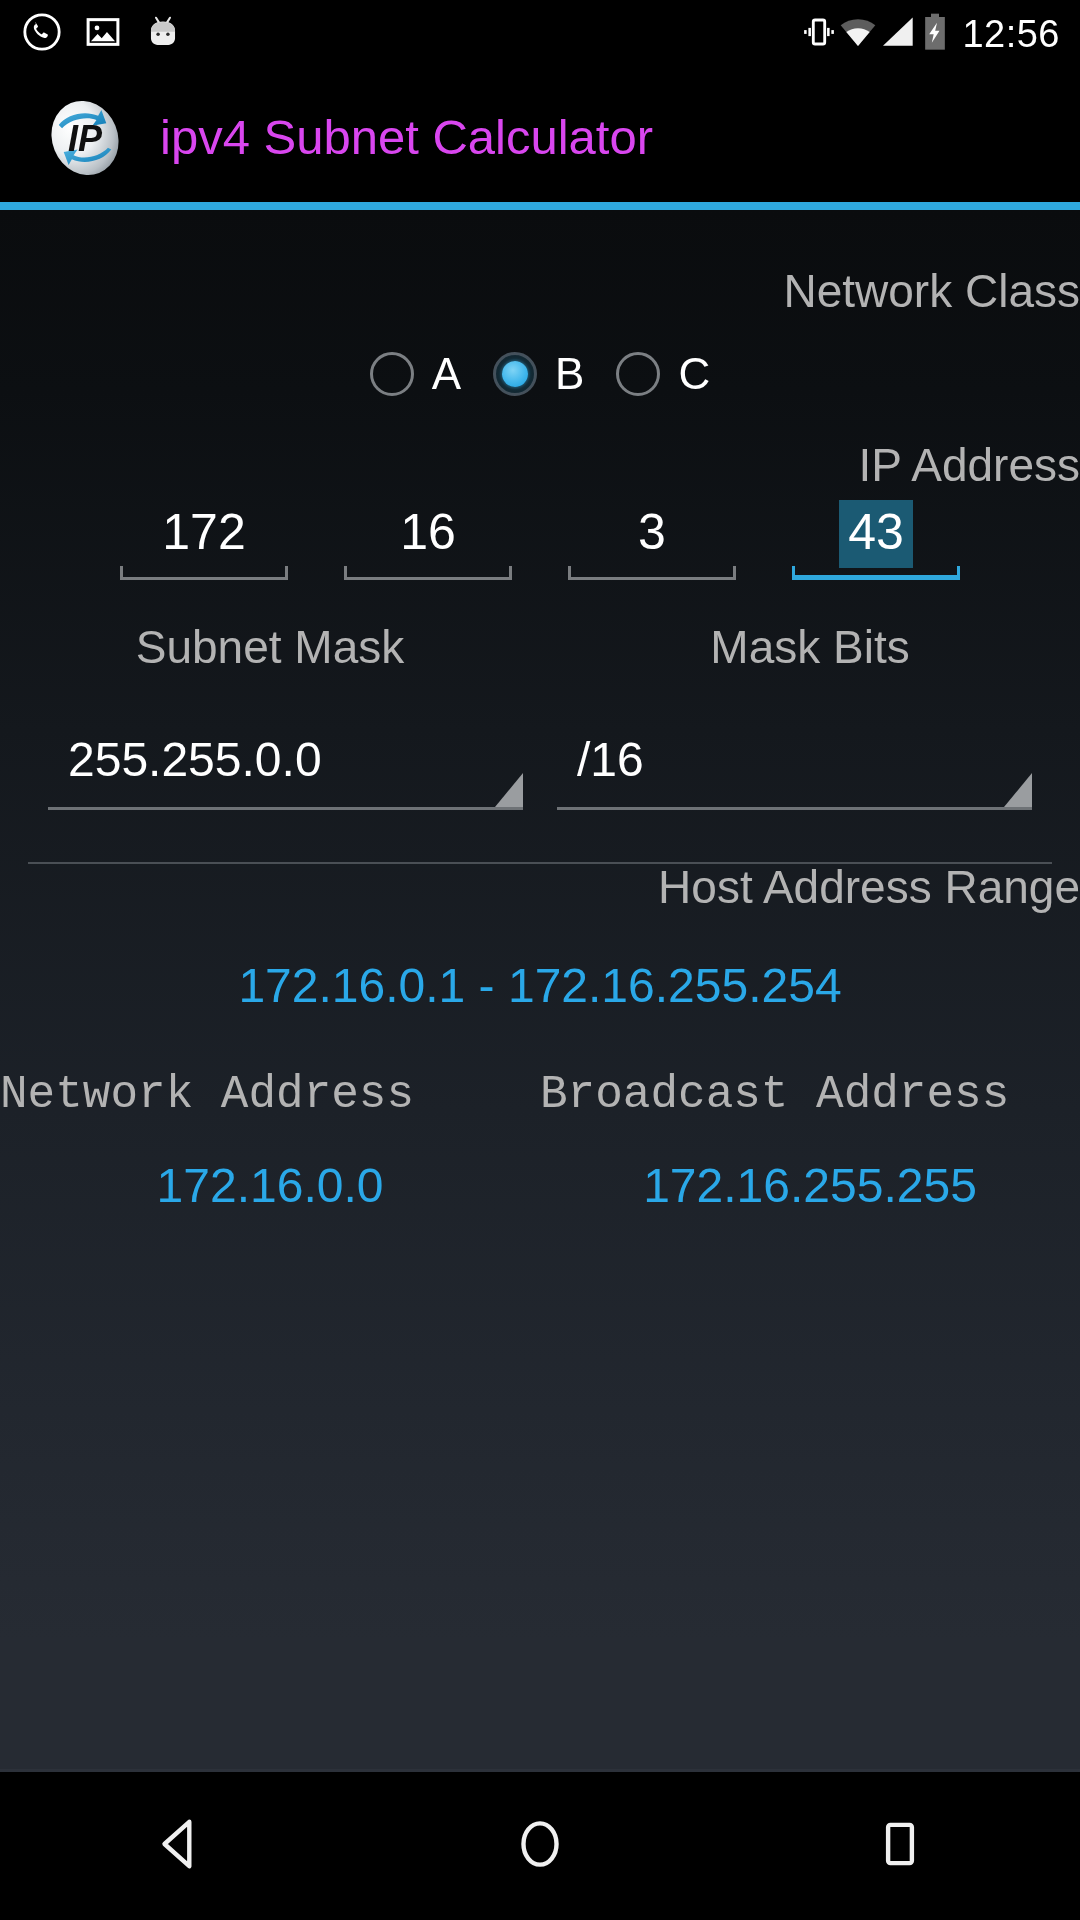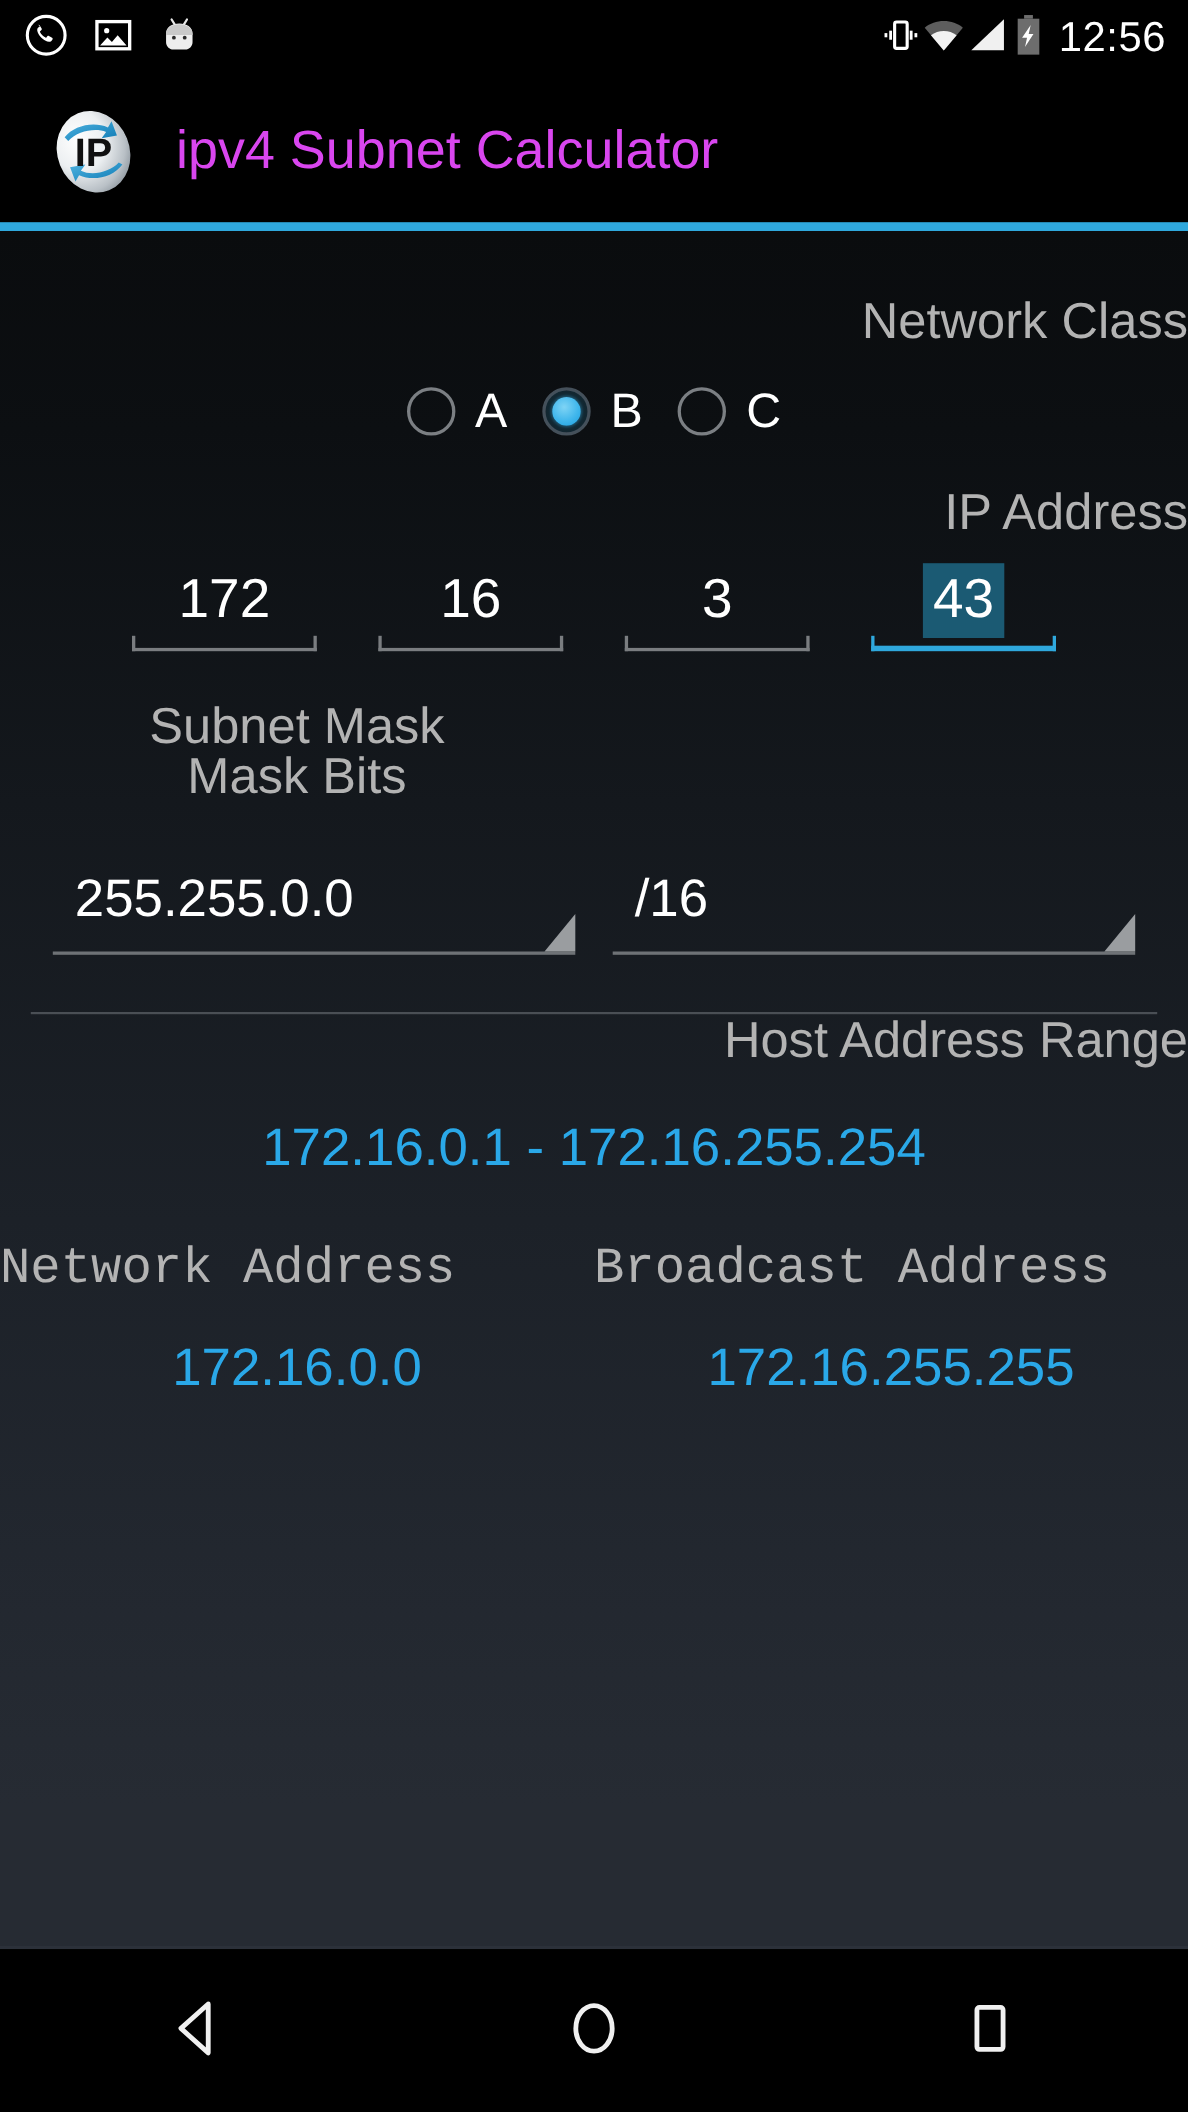--- a/index.html
+++ b/index.html
@@ -62,20 +62,21 @@
     background: #000000;
     display: flex;
     align-items: center;
     padding-left: 44px;
   }
   #app-icon-wrap {
     width: 82px;
     height: 82px;
     position: relative;
     flex: none;
+    font-style: italic;
   }
   #app-title {
     color: #d946ef;
     font-size: 49px;
     font-weight: 400;
     margin-left: 34px;
     white-space: nowrap;
     line-height: 1;
   }
   #action-bar-accent {
@@ -152,21 +153,21 @@
     color: #ffffff;
     font-size: 44px;
     margin-left: 18px;
     line-height: 1;
   }
 
   
   #ip-address-label { margin-top: 46px; }
 
   #ip-row {
-    margin-top: 26px;
+    margin-top: 14px;
     display: flex;
     justify-content: center;
     gap: 40px;
   }
   .ip-octet {
     width: 184px;
     position: relative;
     padding-bottom: 18px;
   }
   .ip-octet-value {
@@ -195,21 +196,20 @@
     border-bottom-color: #2fa8dd;
     border-left-color: #2fa8dd;
     border-right-color: #2fa8dd;
     border-bottom-width: 5px;
   }
 
   
   #mask-label-row {
     margin-top: 44px;
     display: flex;
-    flex-direction: column;
   }
   #mask-label-row .half {
     width: 50%;
     text-align: center;
   }
 
   #spinner-row {
     margin-top: 52px;
     display: flex;
     padding: 0 48px;

